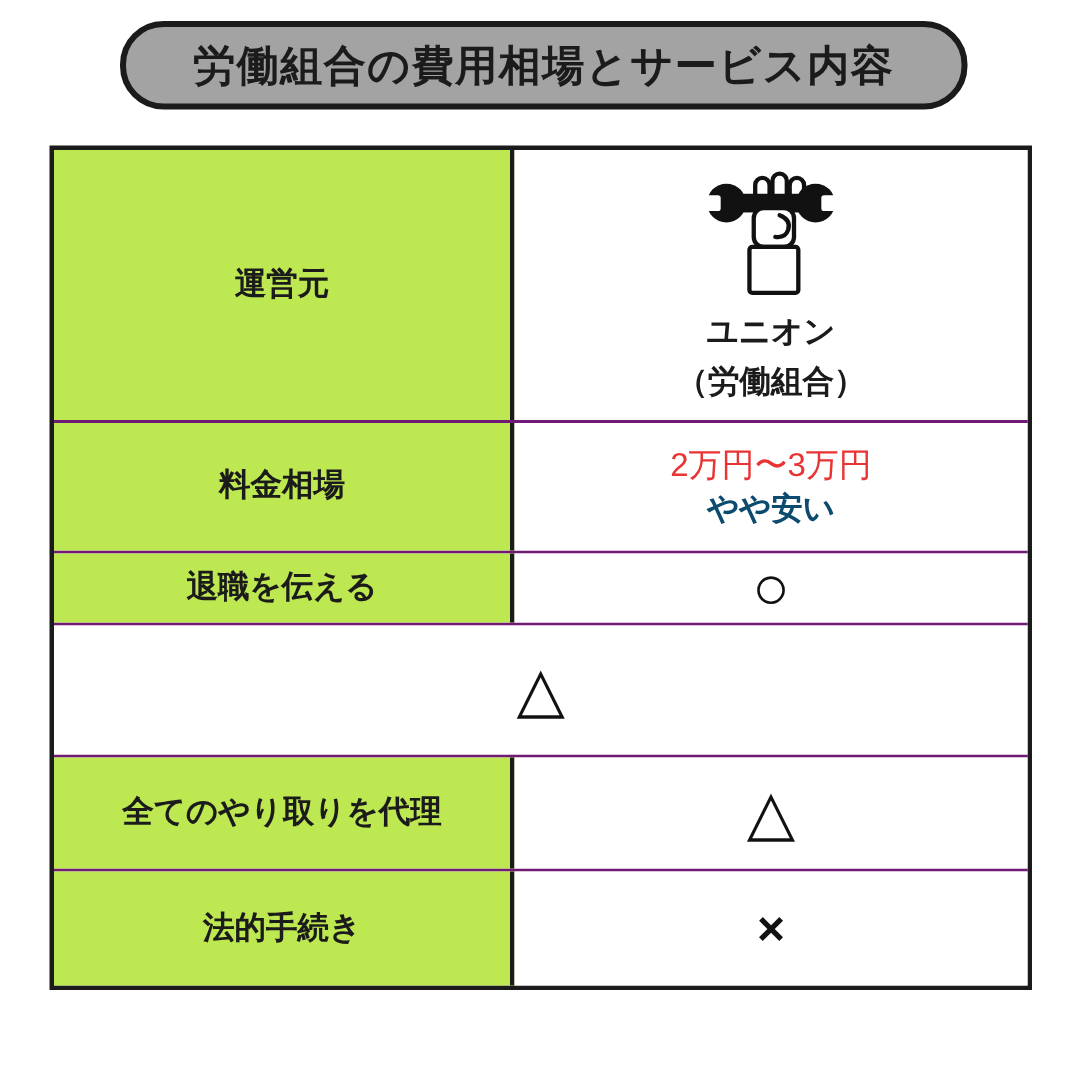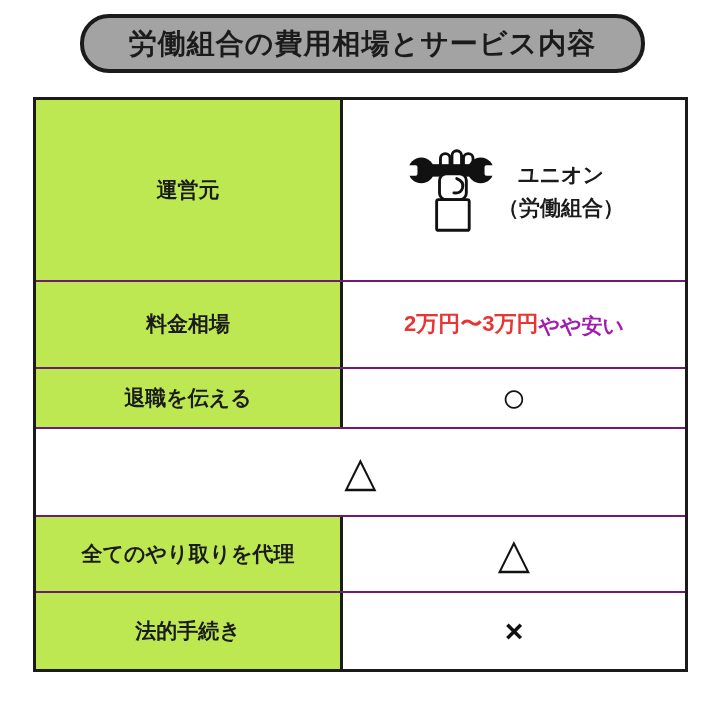--- a/index.html
+++ b/index.html
@@ -46,21 +46,21 @@
     background: #ffffff;
   }
   .row {
     display: flex;
     box-sizing: border-box;
     border-bottom: 2px solid #701a75;
   }
   .row:last-child { border-bottom: none; }
   .row-1 { height: 182px; }
   .row-2 { height: 87px; }
-  .row-3 { height: 60px; }
+  .row-3 { height: 48px; }
   .row-4 { height: 88px; }
   .row-5 { height: 76px; }
   .row-6 { height: 76px; justify-content: center; }
 
   .label-cell {
     width: 307px;
     box-sizing: border-box;
     border-right: 3px solid #1b1b1b;
     background: #BDE851;
     display: flex;
@@ -70,48 +70,48 @@
   }
   .label-cell span {
     font-size: 21px;
     font-weight: bold;
     line-height: 1.45;
     white-space: pre-line;
   }
   .value-cell {
     flex: 1;
     display: flex;
-    flex-direction: row;
+    flex-direction: column;
     align-items: center;
     justify-content: center;
     text-align: center;
     background: #ffffff;
   }
 
   
   .union-icon { width: 94px; height: 92px; margin-top: 2px; }
   .union-name {
     margin-top: 4px;
     font-size: 21px;
     font-weight: bold;
     line-height: 1.55;
     white-space: pre-line;
   }
 
   
   .price-line {
     font-size: 22px;
-    font-weight: bold;
+    font-weight: normal;
     color: #E93434;
     line-height: 1.3;
   }
   .price-note {
     font-size: 21px;
     font-weight: bold;
-    color: #a21caf;
+    color: #0c4a6e;
     line-height: 1.3;
     margin-top: 2px;
     text-align: right;
   }
 
   
   .mark { line-height: 1; color: #111111; }
   .mark-circle   { font-size: 42px; font-weight: 400; }
   .mark-triangle { font-size: 42px; font-weight: 400; }
   .mark-cross    { font-size: 32px; font-weight: 900; }

